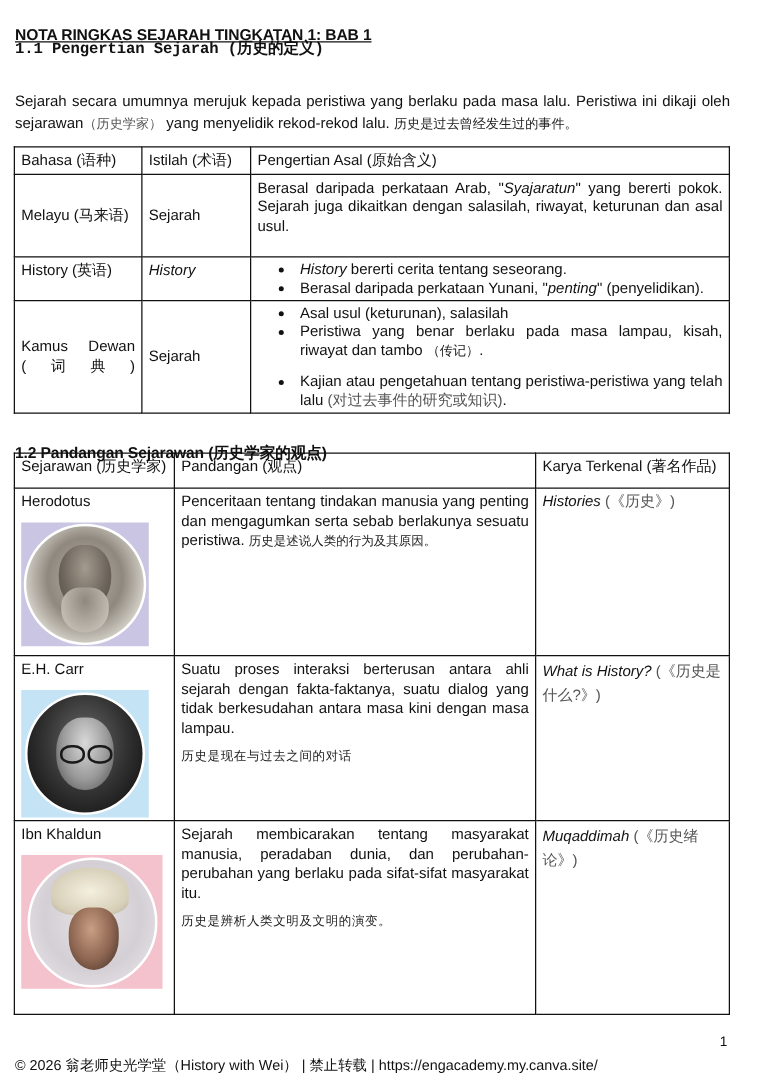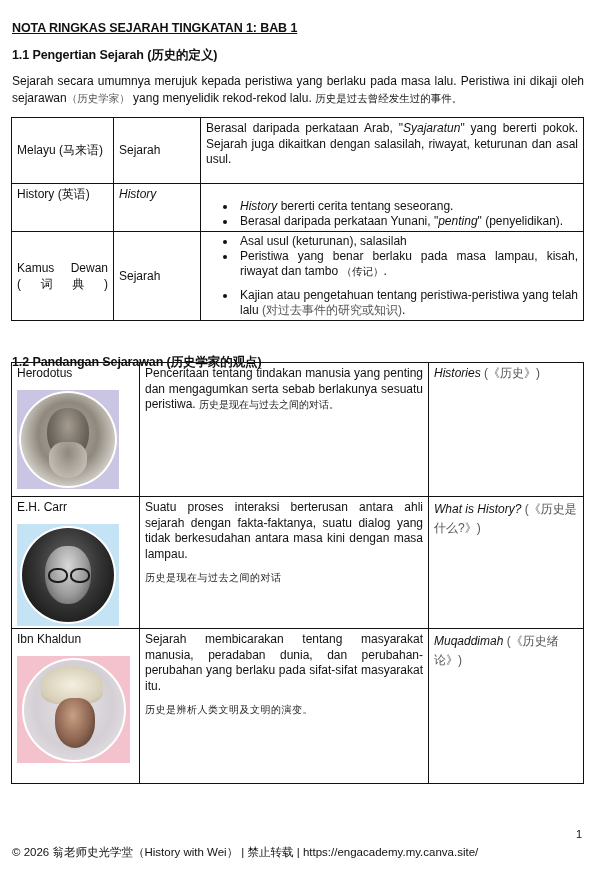--- a/index.html
+++ b/index.html
@@ -113,42 +113,47 @@
       left: 12px; top: 845px;
       font-size: 11.5px;
       color: #111;
     }
   </style>
 </head>
 <body>
 
 <div class="abs doc-title">NOTA RINGKAS SEJARAH TINGKATAN 1: BAB 1</div>
 
-<div class="abs sec-heading" style="left:12px; top:47px;">1.1 Pengertian Sejarah (历史的定义)</div>
+<div class="abs sec-heading" style="left:12px; top:30px;font-family:Liberation Mono, monospace;">1.1 Pengertian Sejarah (历史的定义)</div>
 
 <div class="abs intro">
   <span>Sejarah secara umumnya merujuk kepada peristiwa yang berlaku pada masa lalu. Peristiwa ini dikaji oleh sejarawan</span><span class="zh-serif zh-light">（历史学家）</span><span> yang menyelidik rekod-rekod lalu. </span><span class="zh-serif">历史是过去曾经发生过的事件。</span>
 </div>
 
 <table class="grid" style="left:11px; top:117px; width:572px;">
   <colgroup>
     <col style="width:102px">
     <col style="width:87px">
     <col style="width:383px">
   </colgroup>
   <tbody>
+      <tr style="height:19px;">
+    <td>Bahasa (语种)</td>
+    <td>Istilah (术语)</td>
+    <td>Pengertian Asal (原始含义)</td>
+  </tr>
   <tr style="height:66px;">
     <td class="vmid">Melayu (马来语)</td>
     <td class="vmid">Sejarah</td>
     <td class="just"><span>Berasal daripada perkataan Arab, "</span><i>Syajaratun</i><span>" yang bererti pokok. Sejarah juga dikaitkan dengan salasilah, riwayat, keturunan dan asal usul.</span></td>
   </tr>
   <tr style="height:31px;">
     <td>History (英语)</td>
     <td><i>History</i></td>
-    <td style="padding-top:15px;">
+    <td style="padding-top:2px;">
       <ul class="bul">
         <li><i>History</i><span> bererti cerita tentang seseorang.</span></li>
         <li><span>Berasal daripada perkataan Yunani, "</span><i>penting</i><span>" (penyelidikan).</span></li>
       </ul>
     </td>
   </tr>
   <tr style="height:77px;">
     <td class="vmid" style="text-align:justify; text-align-last:justify;margin-left:13px;"><span>Kamus Dewan (词典)</span></td>
     <td class="vmid">Sejarah</td>
     <td style="padding-top:2px;">
@@ -164,31 +169,36 @@
 
 <div class="abs sec-heading" style="left:12px; top:354px;">1.2 Pandangan Sejarawan (历史学家的观点)</div>
 
 <table class="grid" style="left:11px; top:362px; width:572px;">
   <colgroup>
     <col style="width:128px">
     <col style="width:289px">
     <col style="width:155px">
   </colgroup>
   <tbody>
+      <tr style="height:28px;">
+    <td><span>Sejarawan (历史学家)</span></td>
+    <td>Pandangan (观点)</td>
+    <td>Karya Terkenal (著名作品)</td>
+  </tr>
 
   <tr style="height:134px;">
     <td>
       <div>Herodotus</div>
       <div class="portrait" style="width:102px; height:99px; background:#c9c5e2;">
         <div class="disc" style="left:2px; top:1px; width:98px; height:97px; background:radial-gradient(ellipse at 50% 45%, #b9b2a6 0%, #8f887e 45%, #d8d4cc 75%, #e8e6e2 100%);"></div>
         <div class="face" style="left:30px; top:18px; width:42px; height:52px; background:radial-gradient(ellipse at 50% 35%, #a39b8f 0%, #6d665d 60%, #504a43 100%); border-radius:45% 45% 50% 50%;"></div>
         <div class="face" style="left:32px; top:52px; width:38px; height:36px; background:radial-gradient(ellipse at 50% 30%, #8f887e 0%, #c6c0b6 80%); border-radius:40% 40% 50% 50%;"></div>
       </div>
     </td>
-    <td class="just"><span>Penceritaan tentang tindakan manusia yang penting dan mengagumkan serta sebab berlakunya sesuatu peristiwa. </span><span class="zh-serif" style="font-size:10px;">历史是现在与过去之间的对话。</span></td>
+    <td class="just"><span>Penceritaan tentang tindakan manusia yang penting dan mengagumkan serta sebab berlakunya sesuatu peristiwa. </span><span class="zh-serif" style="font-size:10px;">历史是述说人类的行为及其原因。</span></td>
     <td><i>Histories</i><span class="zh-light"> (《历史》)</span></td>
   </tr>
 
   <tr style="height:132px;">
     <td>
       <div>E.H. Carr</div>
       <div class="portrait" style="width:102px; height:102px; background:#c4e4f5;">
         <div class="disc" style="left:3px; top:2px; width:96px; height:98px; background:radial-gradient(ellipse at 50% 40%, #6a6a6a 0%, #333 50%, #151515 85%);"></div>
         <div class="face" style="left:28px; top:22px; width:46px; height:58px; background:radial-gradient(ellipse at 50% 35%, #d9d9d9 0%, #9a9a9a 55%, #4a4a4a 100%); border-radius:45% 45% 48% 48%;"></div>
         <div class="face" style="left:31px; top:44px; width:16px; height:11px; border:2px solid #1a1a1a; background:transparent; border-radius:45%;"></div>

